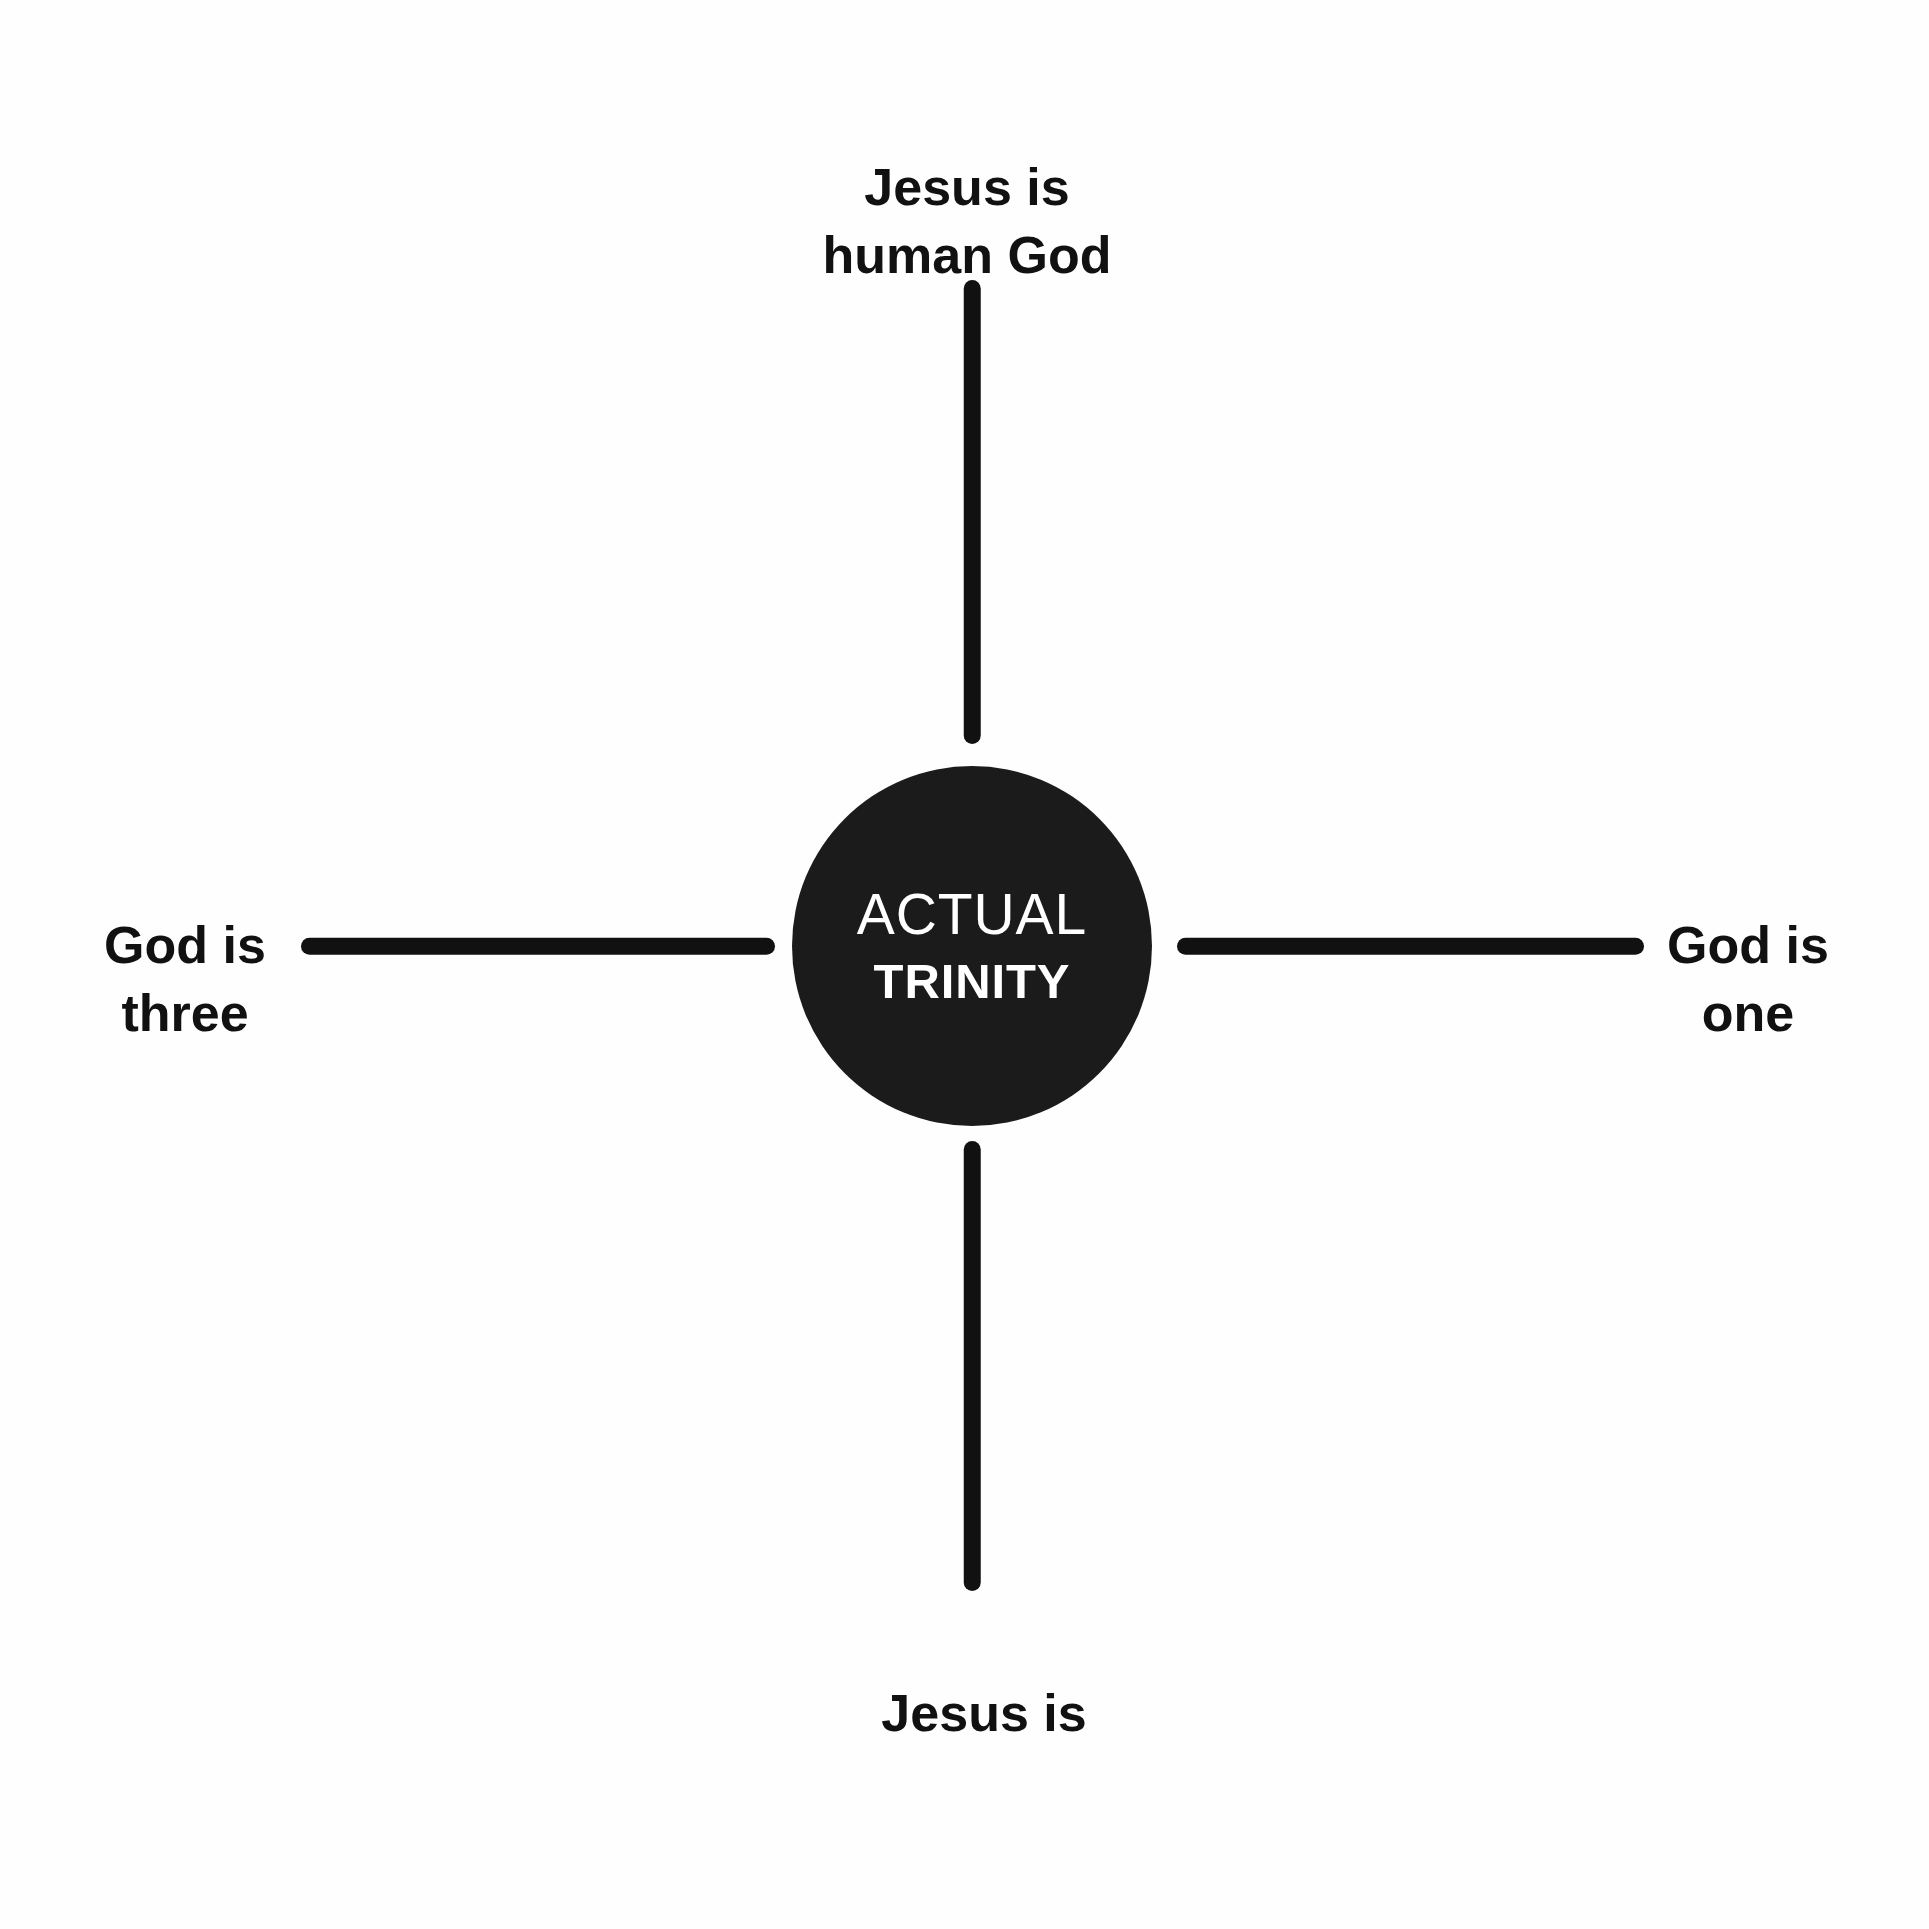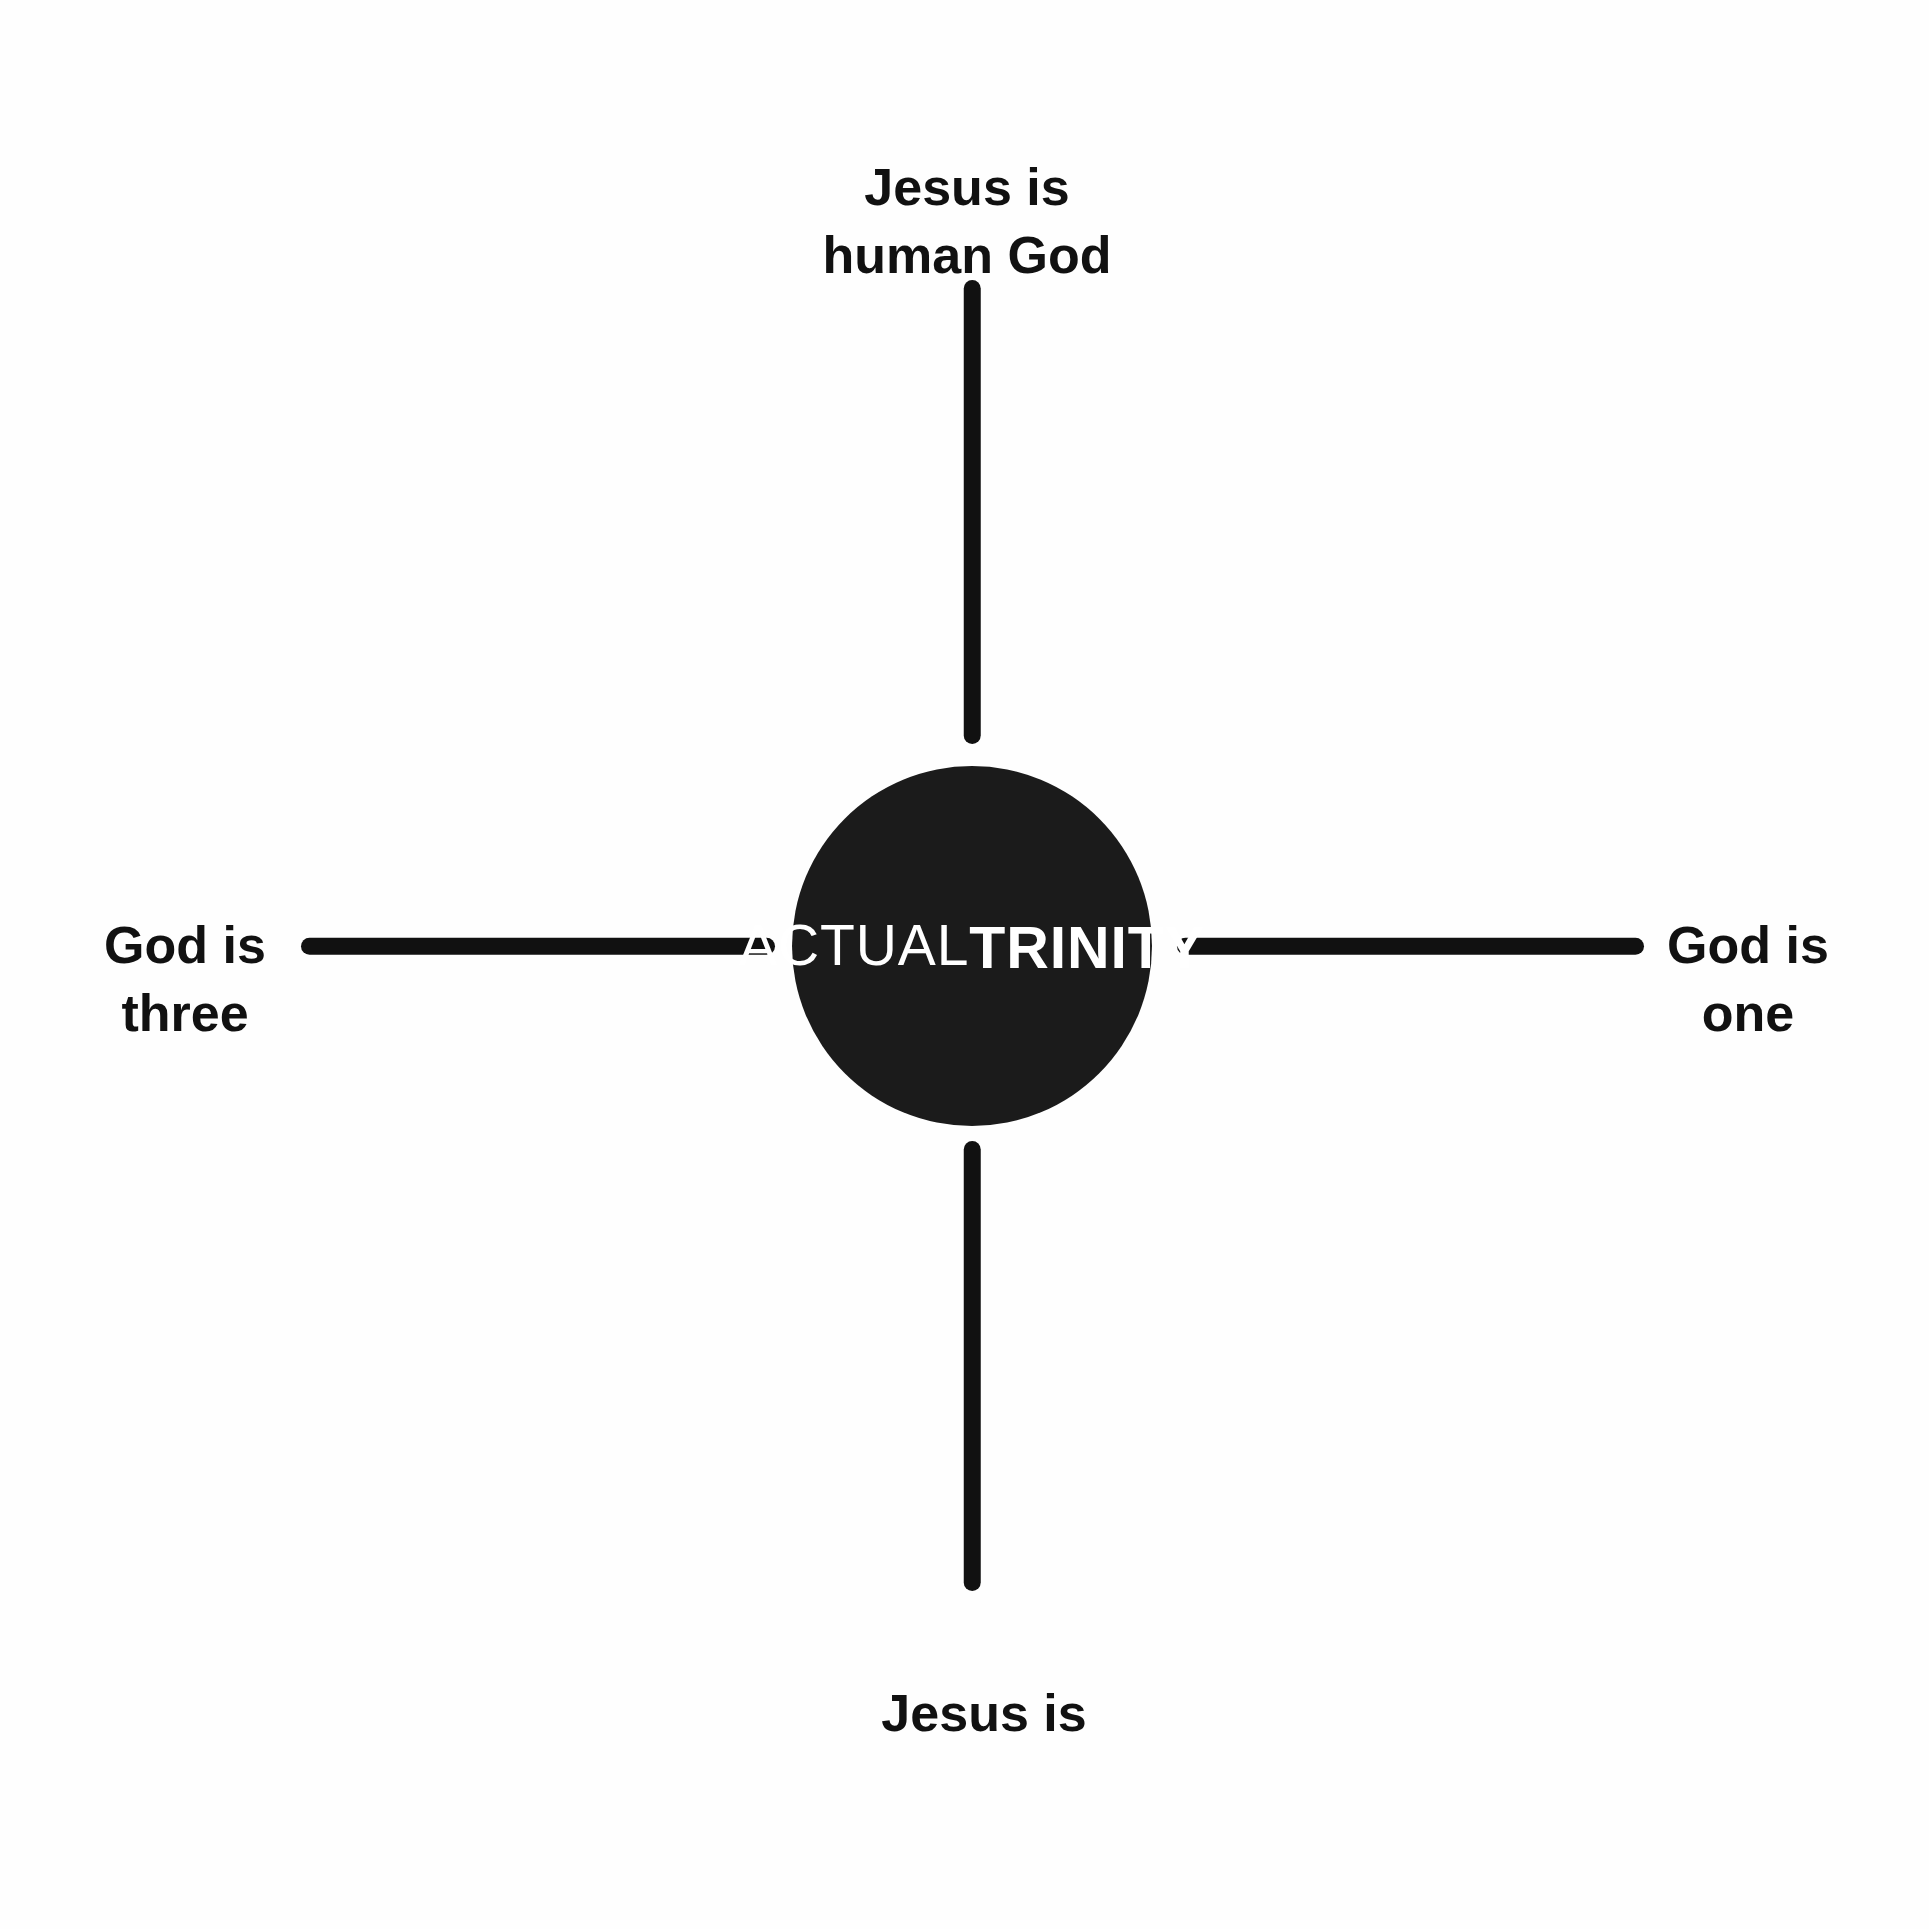--- a/index.html
+++ b/index.html
@@ -36,34 +36,34 @@
 
   
   .center-circle{
     position:absolute;
     left:972px;top:946px;
     width:360px;height:360px;
     transform:translate(-50%,-50%);
     background:var(--circle);
     border-radius:50%;
     display:flex;
-    flex-direction:row;
+    flex-direction:column;
     align-items:center;
     justify-content:center;
     color:var(--circle-text);
     text-align:center;
   }
   .center-word-1{
     font-size:57px;
     font-weight:400;
     letter-spacing:0.9px;
     line-height:1.15;
   }
   .center-word-2{
-    font-size:59px;
+    font-size:49px;
     font-weight:700;
     letter-spacing:0.9px;
     line-height:1.15;
     margin-top:5.5px;
   }
 
   
   .axis-label{
     position:absolute;
     color:var(--ink);

